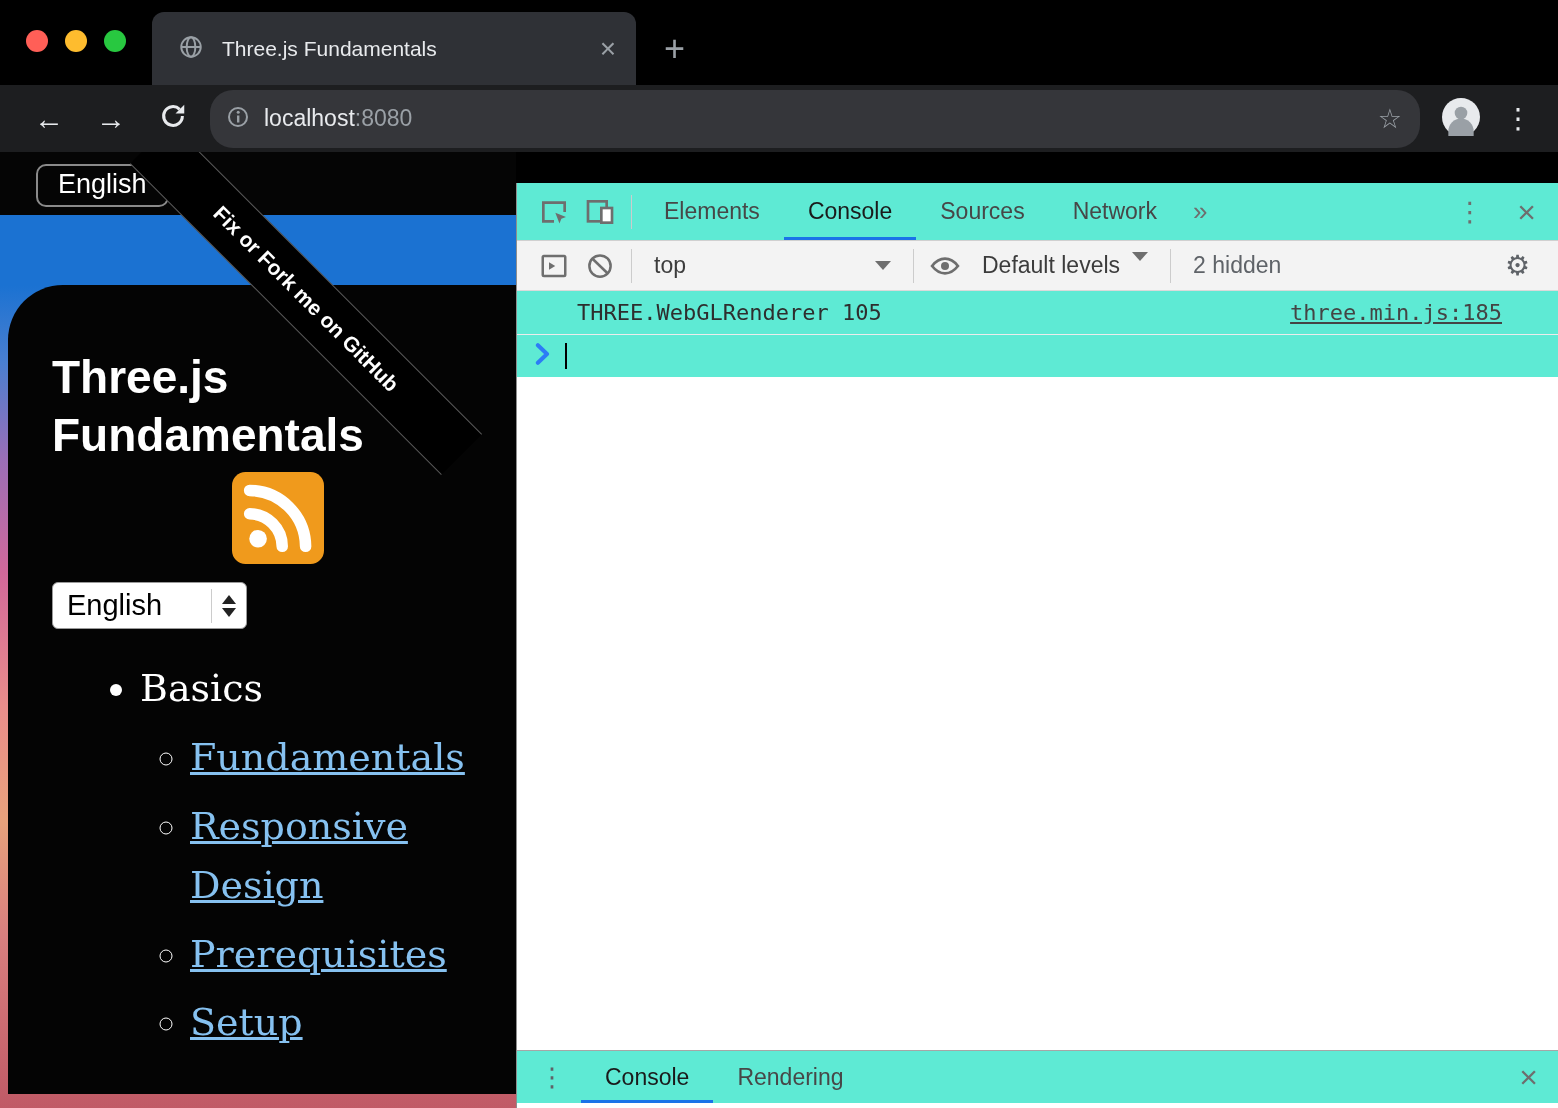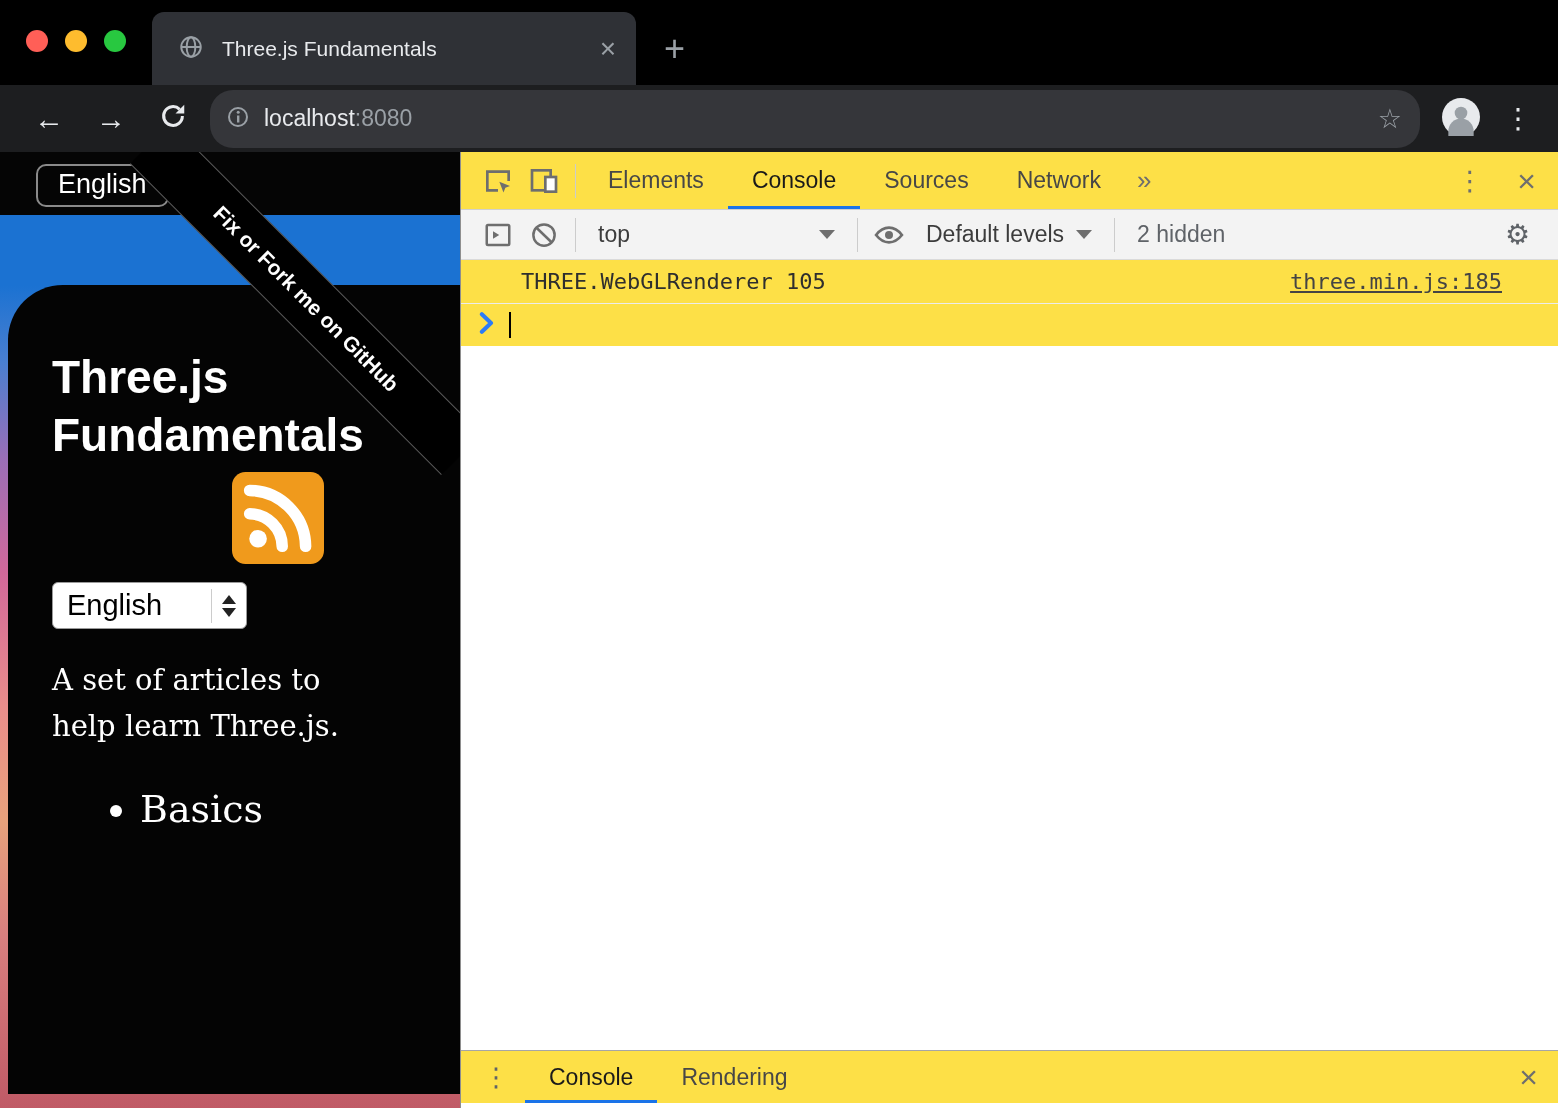--- a/index.html
+++ b/index.html
@@ -24,21 +24,21 @@
   .url { font-size:23px; margin-left:14px; white-space:nowrap; }
   .url .host { color:#e8eaed; } .url .port { color:#9aa0a6; }
   .star { margin-left:auto; color:#9aa0a6; font-size:27px; }
   .avatar { margin-right:24px; }
   .chrome-menu { color:#e8eaed; font-size:28px; margin-right:8px; }
 
   
   .content { height:956px; display:flex; }
 
   
-  .page { position:relative; width:460px; overflow:hidden; flex:none;
+  .page { position:relative; width:516px; overflow:hidden; flex:none;
     background:linear-gradient(180deg,#1b72d2 0%,#1b72d2 14%,#4a7fd0 22%,#9a6fb8 32%,
       #d2689a 44%,#ea8d8b 58%,#e8a27c 70%,#d97f7f 82%,#c05a66 100%); }
   .page-header { position:absolute; top:0; left:0; right:0; height:63px; background:#050505; z-index:3; }
   .lang-top { display:inline-block; margin:12px 0 0 36px; padding:3px 20px 5px 20px;
     border:2px solid #8a8a8a; border-radius:10px; color:#fff; font-size:27px; }
   .ribbon { position:absolute; top:118px; left:86px; width:440px; height:58px; background:#000;
     transform:rotate(45deg); z-index:5; display:flex; align-items:center; justify-content:center;
     color:#fff; font-size:21px; font-weight:bold;
     border-top:1px solid rgba(255,255,255,.35); border-bottom:1px solid rgba(255,255,255,.35); }
   .panel { position:absolute; top:133px; left:8px; right:0; bottom:14px; background:#040404;
@@ -58,43 +58,43 @@
   .page-desc { margin-top:28px; width:320px; color:#fff; font-family:"DejaVu Serif", serif;
     font-size:29px; line-height:1.6; }
   .page-nav { margin-top:30px; color:#fff; font-family:"DejaVu Serif", serif; font-size:38px; line-height:1.55; }
   .page-nav ul.lvl1 { list-style:disc; padding-left:88px; }
   .page-nav ul.lvl1 > li { margin-bottom:10px; }
   .page-nav ul.lvl2 { list-style:circle; padding-left:50px; margin-top:10px; }
   .page-nav ul.lvl2 > li { margin-bottom:10px; }
   .page-nav a { color:#86c1f0; text-decoration:underline; }
 
   
-  .devtools { flex:1; background:#fde047; border-left:1px solid #8e8e8e; display:flex; flex-direction:column;
-    color:#333; }
+  .devtools { flex:1; background:#5eead4; border-left:1px solid #8e8e8e; display:flex; flex-direction:column;
+    color:#333;margin-top:31px; }
   .dt-toolbar { height:58px; flex:none; display:flex; align-items:center; border-bottom:1px solid #d0d0d0;
     padding-left:14px; }
   .dt-icon { width:46px; height:42px; display:flex; align-items:center; justify-content:center; }
   .vdiv { width:1px; height:34px; background:#ccc; margin:0 8px; flex:none; }
   .dt-tab { height:100%; display:flex; align-items:center; padding:0 24px; font-size:23px; color:#474747; }
   .dt-tab.active { color:#1a1a1a; box-shadow:inset 0 -3px 0 #1a73e8; }
   .more-tabs { font-size:26px; color:#6e6e6e; margin-left:12px; }
   .dt-right { margin-left:auto; display:flex; align-items:center; gap:34px; padding-right:22px; }
   .dt-dots { font-size:27px; color:#6e6e6e; }
   .dt-close { font-size:32px; color:#6e6e6e; line-height:1; }
 
   .dt-toolbar2 { height:50px; flex:none; background:#f3f3f3; border-bottom:1px solid #dadada;
     display:flex; align-items:center; padding:0 18px 0 14px; font-size:23px; color:#3c3c3c; }
   .ctx-dd { width:265px; display:flex; align-items:center; justify-content:space-between; padding:0 14px; }
   .tri-down { width:0; height:0; border-left:8px solid transparent; border-right:8px solid transparent;
     border-top:9px solid #6e6e6e; }
   .filter-input { width:212px; height:36px; border:1px solid #d1d1d1; background:#fff; font-size:22px;
     color:#333; padding:0 12px; margin:0 14px 0 10px; outline:none;
     font-family:"Liberation Sans", sans-serif; }
   .filter-input::placeholder { color:#8a8a8a; }
-  .levels-dd { display:flex; align-items:center; gap:12px; padding:0 14px; }
+  .levels-dd { display:flex; gap:12px; padding:0 14px; }
   .hidden-count { padding:0 14px; color:#5f6368; }
   .gear { margin-left:auto; font-size:28px; color:#5f6368; padding-right:10px; }
 
   .console-msg { height:44px; flex:none; display:flex; align-items:center; justify-content:space-between;
     border-bottom:1px solid #ececec; font-family:"DejaVu Sans Mono", monospace; font-size:22px;
     color:#2e2e2e; padding:0 56px 0 60px; }
   .msg-src { color:#444; text-decoration:underline; font-family:"DejaVu Sans Mono", monospace; }
   .console-prompt { height:42px; flex:none; display:flex; align-items:center; padding-left:18px; }
   .cursor { width:2px; height:26px; background:#000; margin-left:14px;
     animation:blink 1.1s step-start infinite; }
@@ -186,26 +186,31 @@
       </span>
 
       <div class="lang-select">
         <span class="val">English</span>
         <span class="spinner">
           <i class="tri-up"></i>
             <i class="tri-dn"></i>
         </span>
       </div>
 
-      <p class="page-desc">A set of articles to help learn Three.js.</p>
 
       <nav class="page-nav">
         <ul class="lvl1">
           <li>
             <span>Basics</span>
+            <ul class="lvl2">
+              <li><a href="#">Fundamentals</a></li>
+              <li><a href="#">Responsive Design</a></li>
+              <li><a href="#">Prerequisites</a></li>
+              <li><a href="#">Setup</a></li>
+            </ul>
           </li>
 
         </ul>
       </nav>
     </div>
   </div>
 
   <div class="devtools">
 
     <div class="dt-toolbar">

